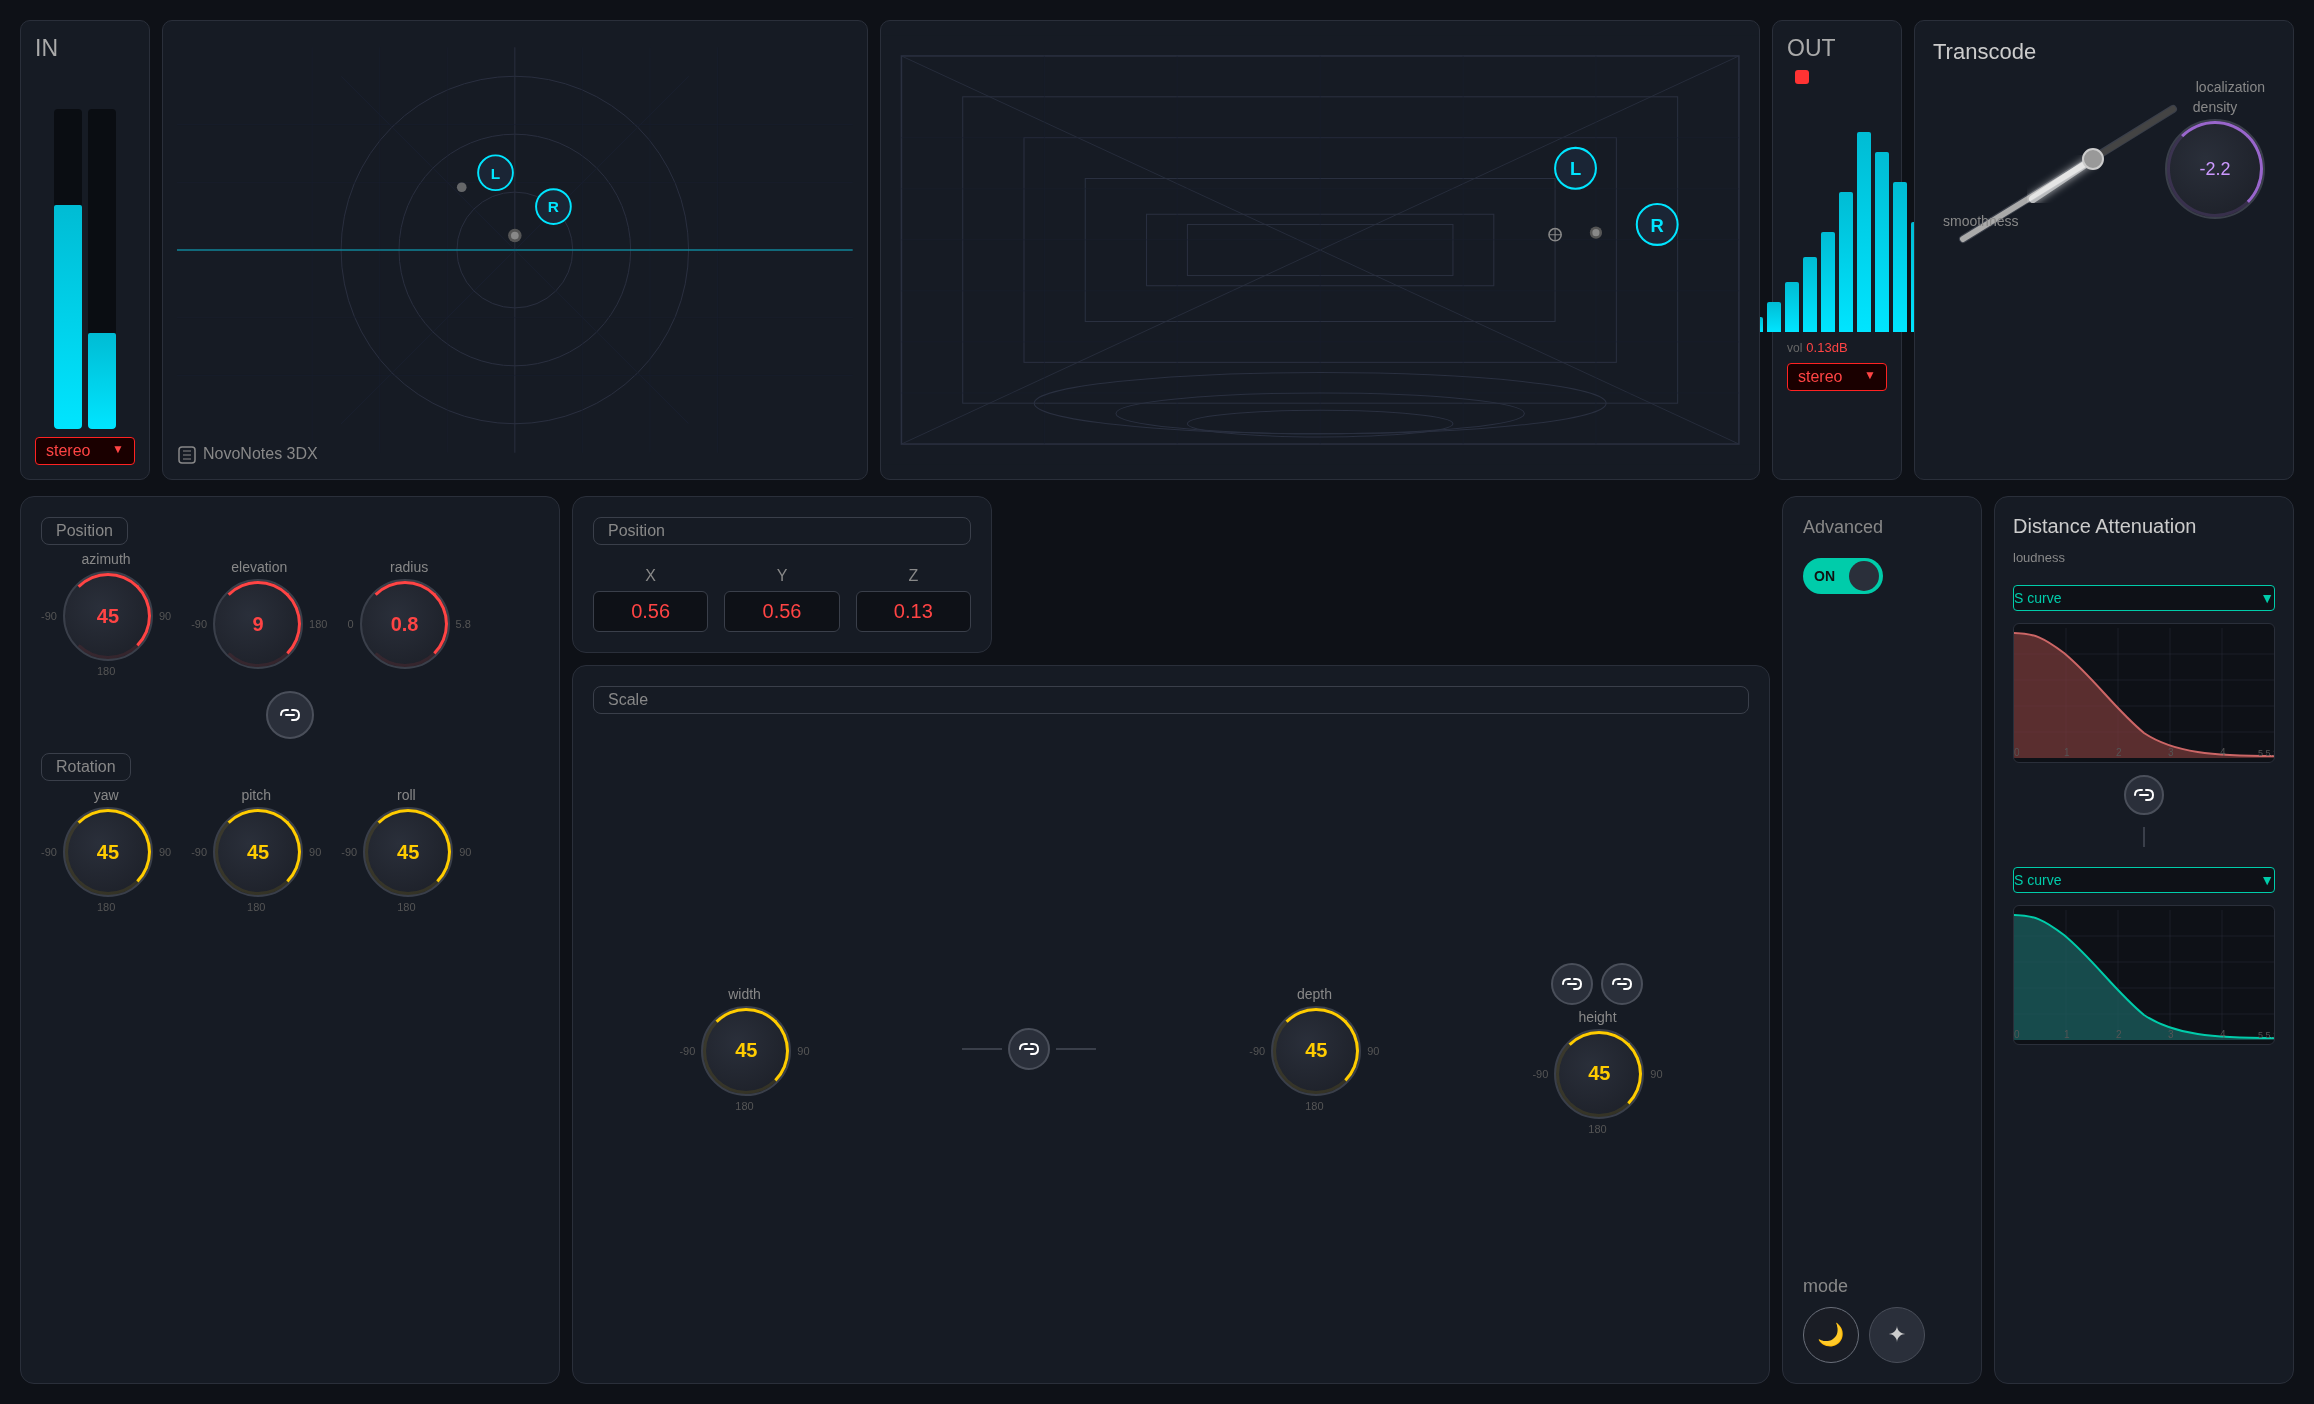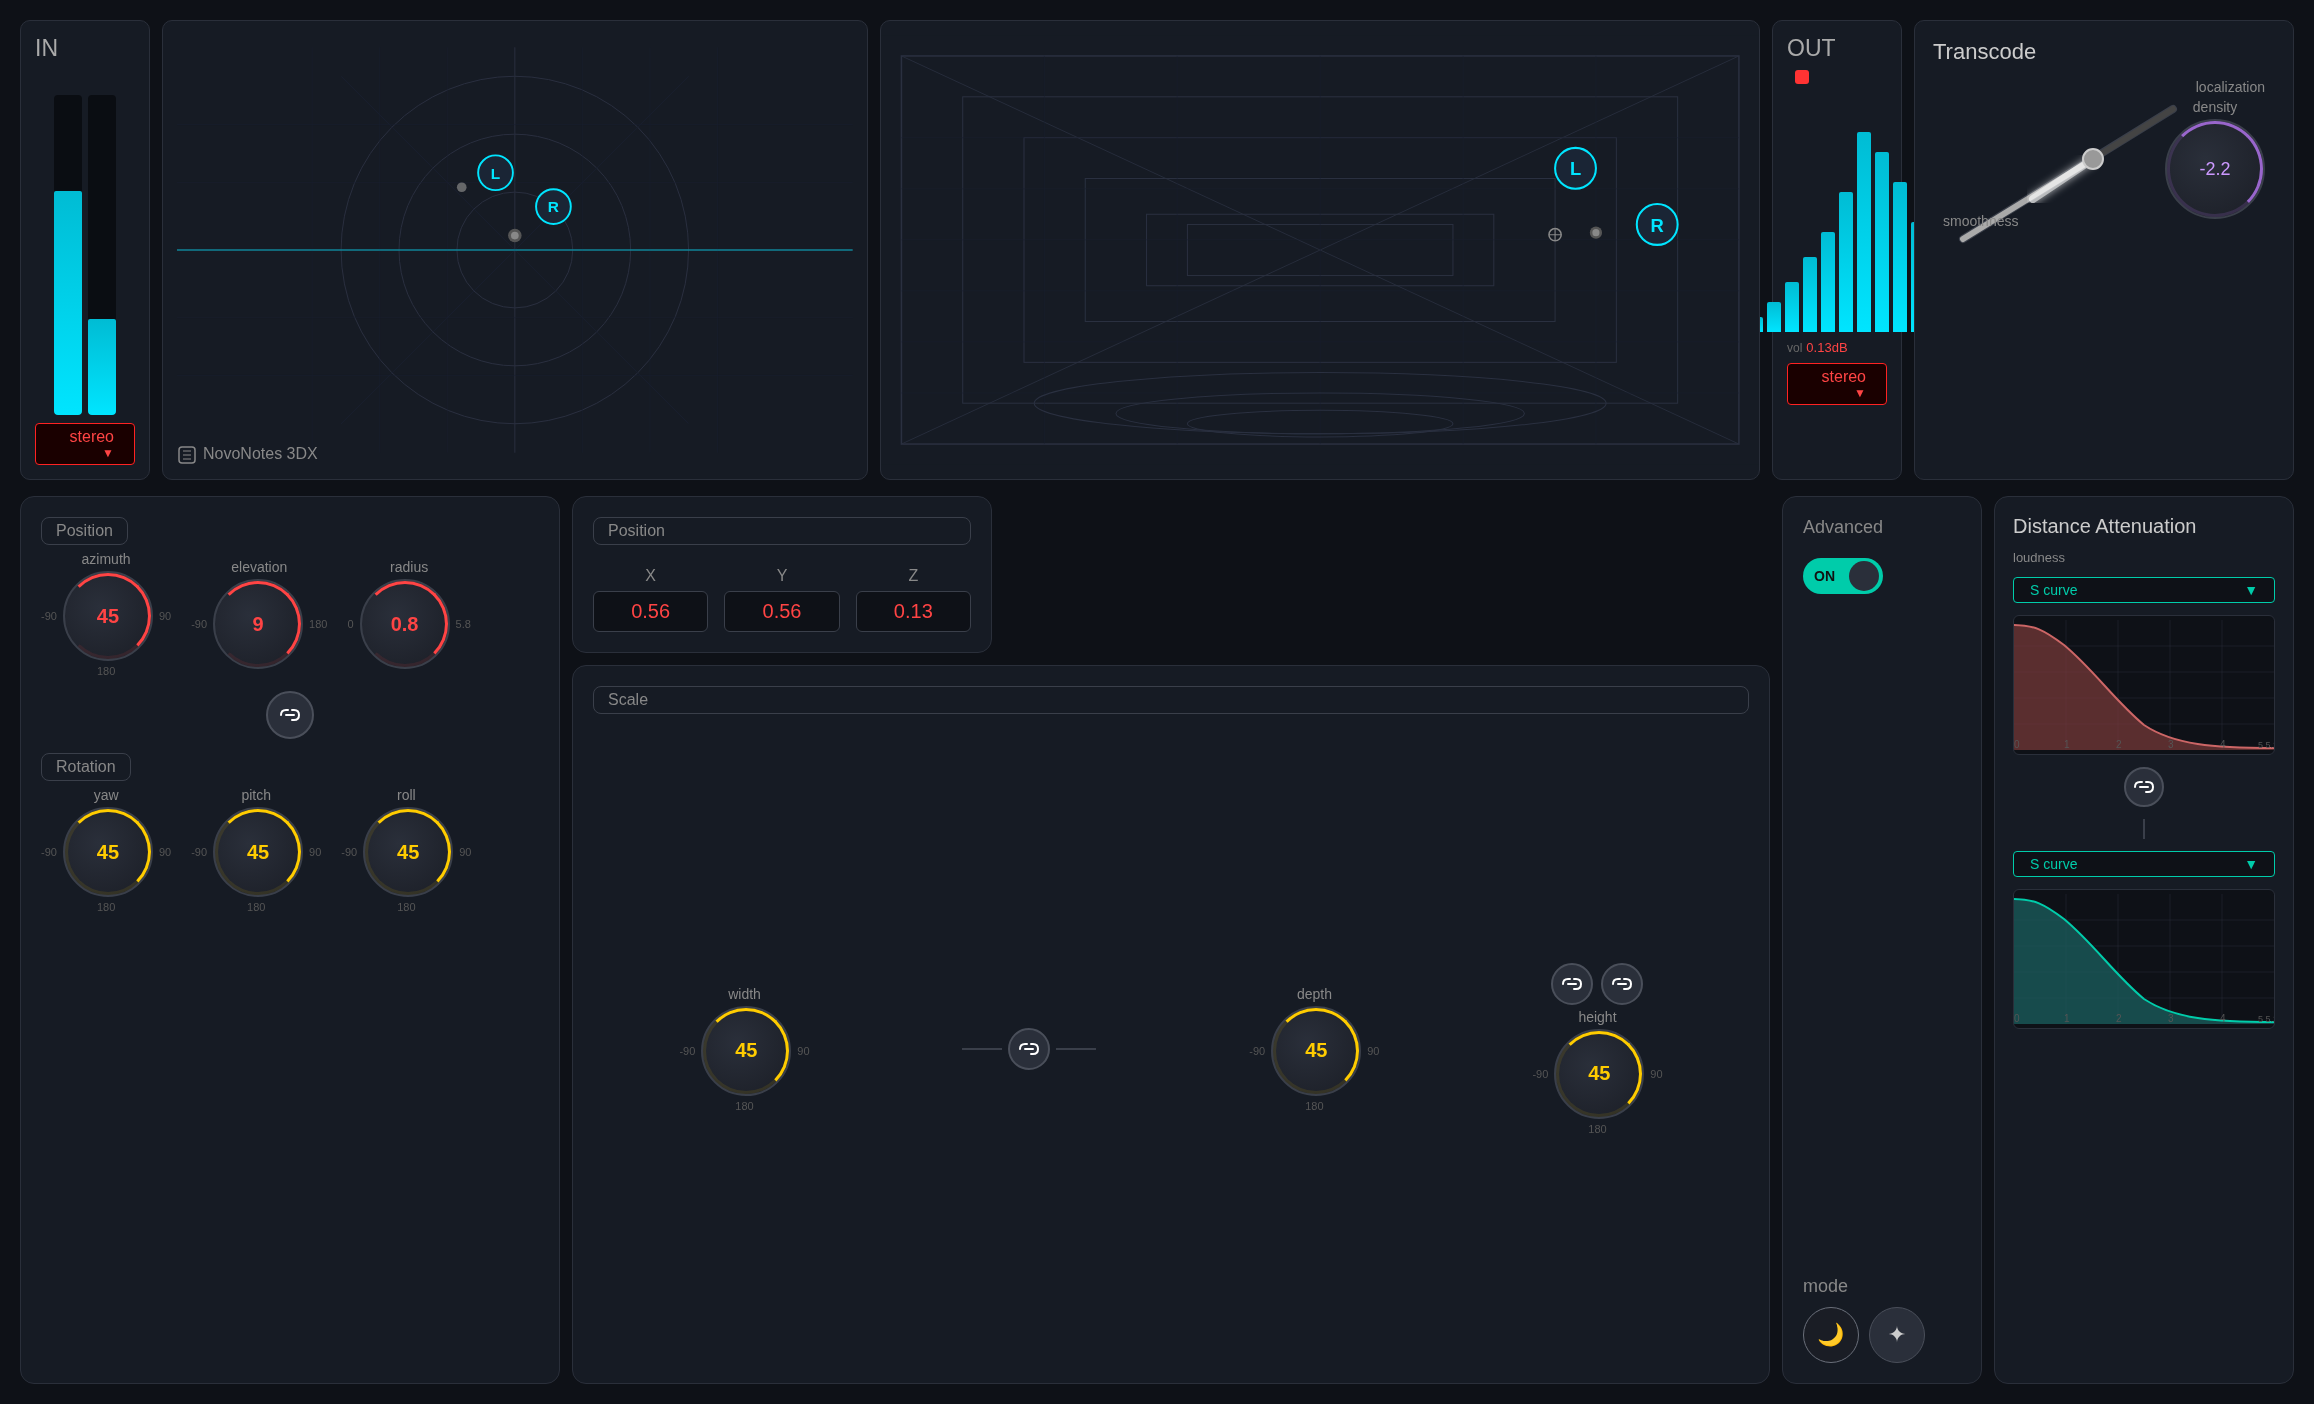--- a/index.html
+++ b/index.html
@@ -76,27 +76,26 @@
     }
 
     .meter-bar-fill.cyan { background: linear-gradient(to top, #00e5ff, #00bcd4); }
 
     .dropdown-selector {
       background: #1a0000;
       border: 1px solid #ff2222;
       border-radius: 4px;
       color: #ff4444;
       font-size: 16px;
-      padding: 4px 20px;
+      padding: 4px 10px;
       width: 100%;
       display: flex;
-      align-items: flex-end;
+      align-items: flex-start;
       justify-content: space-between;
       cursor: pointer;
-      flex-direction: column;
     }
 
     .dropdown-arrow {
       color: #ff4444;
       font-size: 12px;
     }
 
     
     .top-view-panel {
       background: #161b24;
@@ -499,25 +498,26 @@
       color: #888;
       align-self: flex-start;
     }
 
     .chart-dropdown {
       background: #0e1117;
       border: 1px solid #00ccaa;
       border-radius: 4px;
       color: #00ccaa;
       font-size: 14px;
-      padding: 4px 16px;
+      padding: 4px 0;
       display: flex;
       align-items: center;
       justify-content: space-between;
       cursor: pointer;
+      margin-top: 8px;
     }
 
     .link-icon-small {
       width: 40px;
       height: 40px;
       border-radius: 50%;
       background: #2a2f3a;
       border: 2px solid #4a4f5a;
       display: flex;
       align-items: center;

